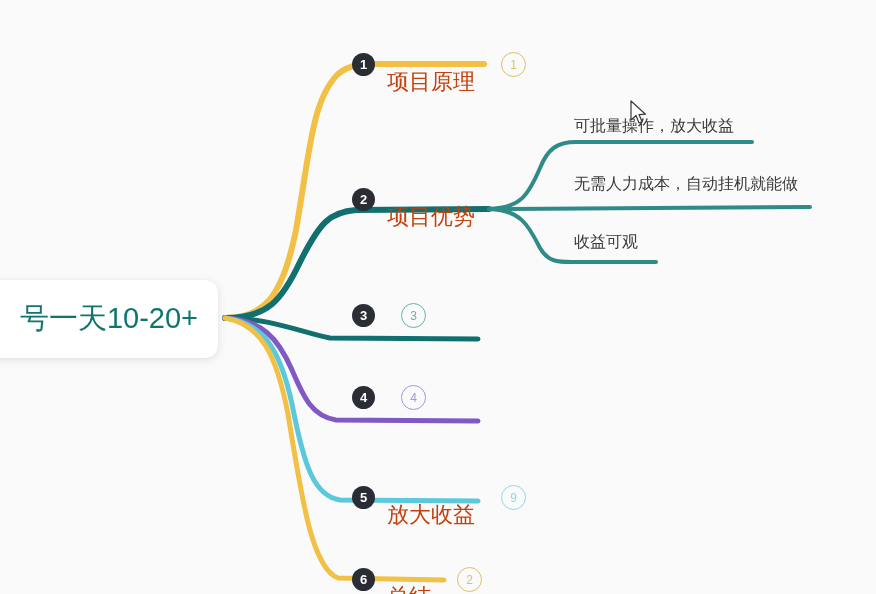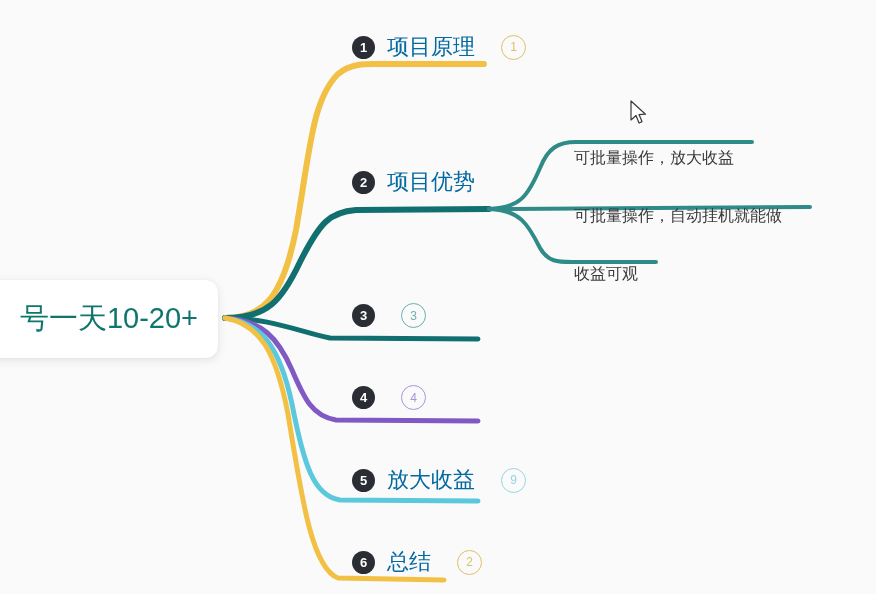--- a/index.html
+++ b/index.html
@@ -72,22 +72,23 @@
     font-weight: bold;
     display: flex;
     align-items: center;
     justify-content: center;
     line-height: 1;
     flex: 0 0 auto;
     font-family: "Liberation Sans", "DejaVu Sans", sans-serif;
   }
   .branch-label {
     font-size: 22px;
-    color: #0369a1;
+    color: #c2410c;
     font-family: "Liberation Sans", "DejaVu Sans", sans-serif;
+    margin-top: 35px;
   }
   .count-badge {
     width: 23px;
     height: 23px;
     border-radius: 50%;
     border: 1.6px solid currentColor;
     font-size: 12px;
     display: flex;
     align-items: center;
     justify-content: center;
@@ -97,21 +98,20 @@
     opacity: 0.85;
   }
 
   
   .subnode {
     position: absolute;
     font-size: 16px;
     color: #3a3a3a;
     white-space: nowrap;
     font-family: "Liberation Sans", "DejaVu Sans", sans-serif;
-    margin-top: 32px;
   }
 
   
   .cursor {
     position: absolute;
     pointer-events: none;
   }
 </style>
 </head>
 <body>
@@ -170,21 +170,21 @@
       <span class="count-badge" style="color:#7FD1DF;">9</span>
     </div>
 
     <div class="branch" style="left:352px; top:547px;">
       <span class="bullet">6</span>
       <span class="branch-label">总结</span>
       <span class="count-badge" style="color:#D8B54A;">2</span>
     </div>
 
     <div class="subnode" style="left:574px; top:116px;">可批量操作，放大收益</div>
-    <div class="subnode" style="left:574px; top:174px;">可批量操作，自动挂机就能做</div>
+    <div class="subnode" style="left:574px; top:174px;">无需人力成本，自动挂机就能做</div>
     <div class="subnode" style="left:574px; top:232px;">收益可观</div>
 
     <svg class="cursor" style="left:630px; top:100px;" width="18" height="26" viewBox="0 0 18 26" xmlns="http://www.w3.org/2000/svg">
       <path d="M1,1 L1,20 L6,15.5 L9,23 L12,21.6 L9,14.6 L15.5,14.2 Z" fill="#ffffff" stroke="#3a3a3a" stroke-width="1.2" stroke-linejoin="round"></path>
     </svg>
 
   </div>
 </div>
 
 </body></html>

